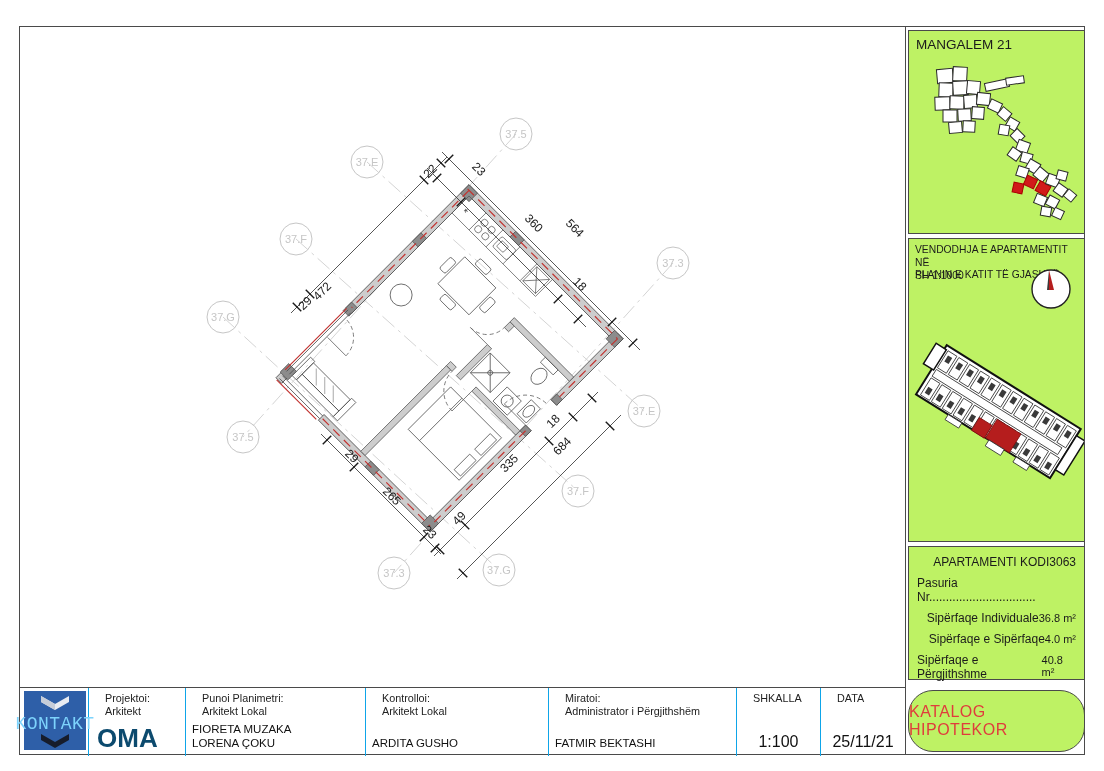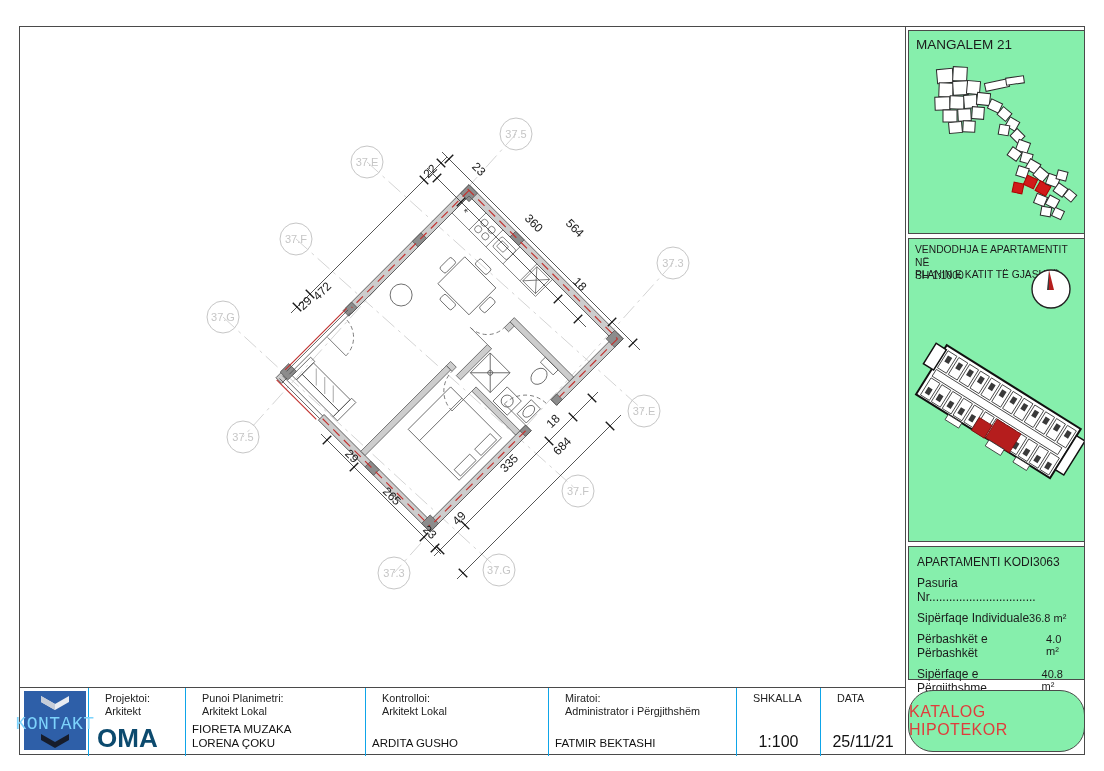--- a/index.html
+++ b/index.html
@@ -3,33 +3,33 @@
 <meta charset="utf-8">
 <style>
   html,body{margin:0;padding:0;background:#fff;}
   .sheet{position:relative;width:1104px;height:771px;background:#fff;
          font-family:"Liberation Sans", sans-serif;color:#222;overflow:hidden;}
   .frame{position:absolute;left:19px;top:26px;width:1066px;height:729px;
          border:1.5px solid #4a4a4a;box-sizing:border-box;}
   .vdiv{position:absolute;left:905px;top:26px;width:1px;height:729px;background:#4a4a4a;}
 
   
-  .sbox{position:absolute;border:1px solid #4a4a4a;box-sizing:border-box;background:#86efac;}
+  .sbox{position:absolute;border:1px solid #4a4a4a;box-sizing:border-box;background:#bef264;}
   .b1{left:908px;top:30px;width:177px;height:204px;}
   .b2{left:908px;top:238px;width:177px;height:304px;padding-left:16px;}
   .b3{left:908px;top:546px;width:177px;height:134px;}
   .b4{left:908px;top:690px;width:177px;height:62px;display:flex;align-items:center;justify-content:center;border-radius:25px;}
   .b1-title{position:absolute;left:7px;top:6px;font-size:13.5px;color:#1b1b1b;}
   .loc-note{position:absolute;left:6px;top:5px;font-size:10.3px;line-height:12.5px;color:#1b1b1b;width:165px;}
   .loc-scale{position:absolute;left:6px;top:31px;font-size:10.3px;color:#1b1b1b;}
   .catalog{color:#e03c3c;font-size:16px;letter-spacing:0.5px;}
 
   
   .info{position:absolute;left:8px;top:8px;right:8px;font-size:12px;color:#1b1b1b;}
-  .irow{display:flex;justify-content:flex-start;align-items:baseline;margin-bottom:7px;}
+  .irow{display:flex;justify-content:flex-end;align-items:baseline;margin-bottom:7px;}
   .irow .v{font-size:11px;}
   .code-v{font-size:12px;}
   .price{ text-align:center;font-size:20px;margin-top:2px;color:#111;}
 
   
   .tblock{position:absolute;left:19px;top:687px;width:886px;height:68px;
           border-top:1.5px solid #4a4a4a;box-sizing:border-box;}
   .tcell{position:absolute;top:0;height:68px;border-left:1px solid #0ea5e9;box-sizing:border-box;padding:4px 16px;}
   .tcell .lab{font-size:10.8px;color:#222;line-height:13px;}
   .tcell .nm{position:absolute;left:6px;bottom:6px;font-size:11.5px;color:#111;line-height:13.5px;}
@@ -399,21 +399,21 @@
         <span class="code-v">3063</span>
         </div>
       <div class="irow">
           <span>Pasuria Nr................................</span>
         </div>
       <div class="irow">
           <span>Sipërfaqe Individuale</span>
         <span class="v">36.8 m²</span>
         </div>
       <div class="irow">
-          <span>Përbashkët e Përbashkët</span>
+          <span>Sipërfaqe e Sipërfaqe</span>
         <span class="v">4.0 m²</span>
         </div>
       <div class="irow">
           <span>Sipërfaqe e Përgjithshme</span>
         <span class="v">40.8 m²</span>
         </div>
       <div class="price">35,000 €</div>
     </div>
   </div>
 

